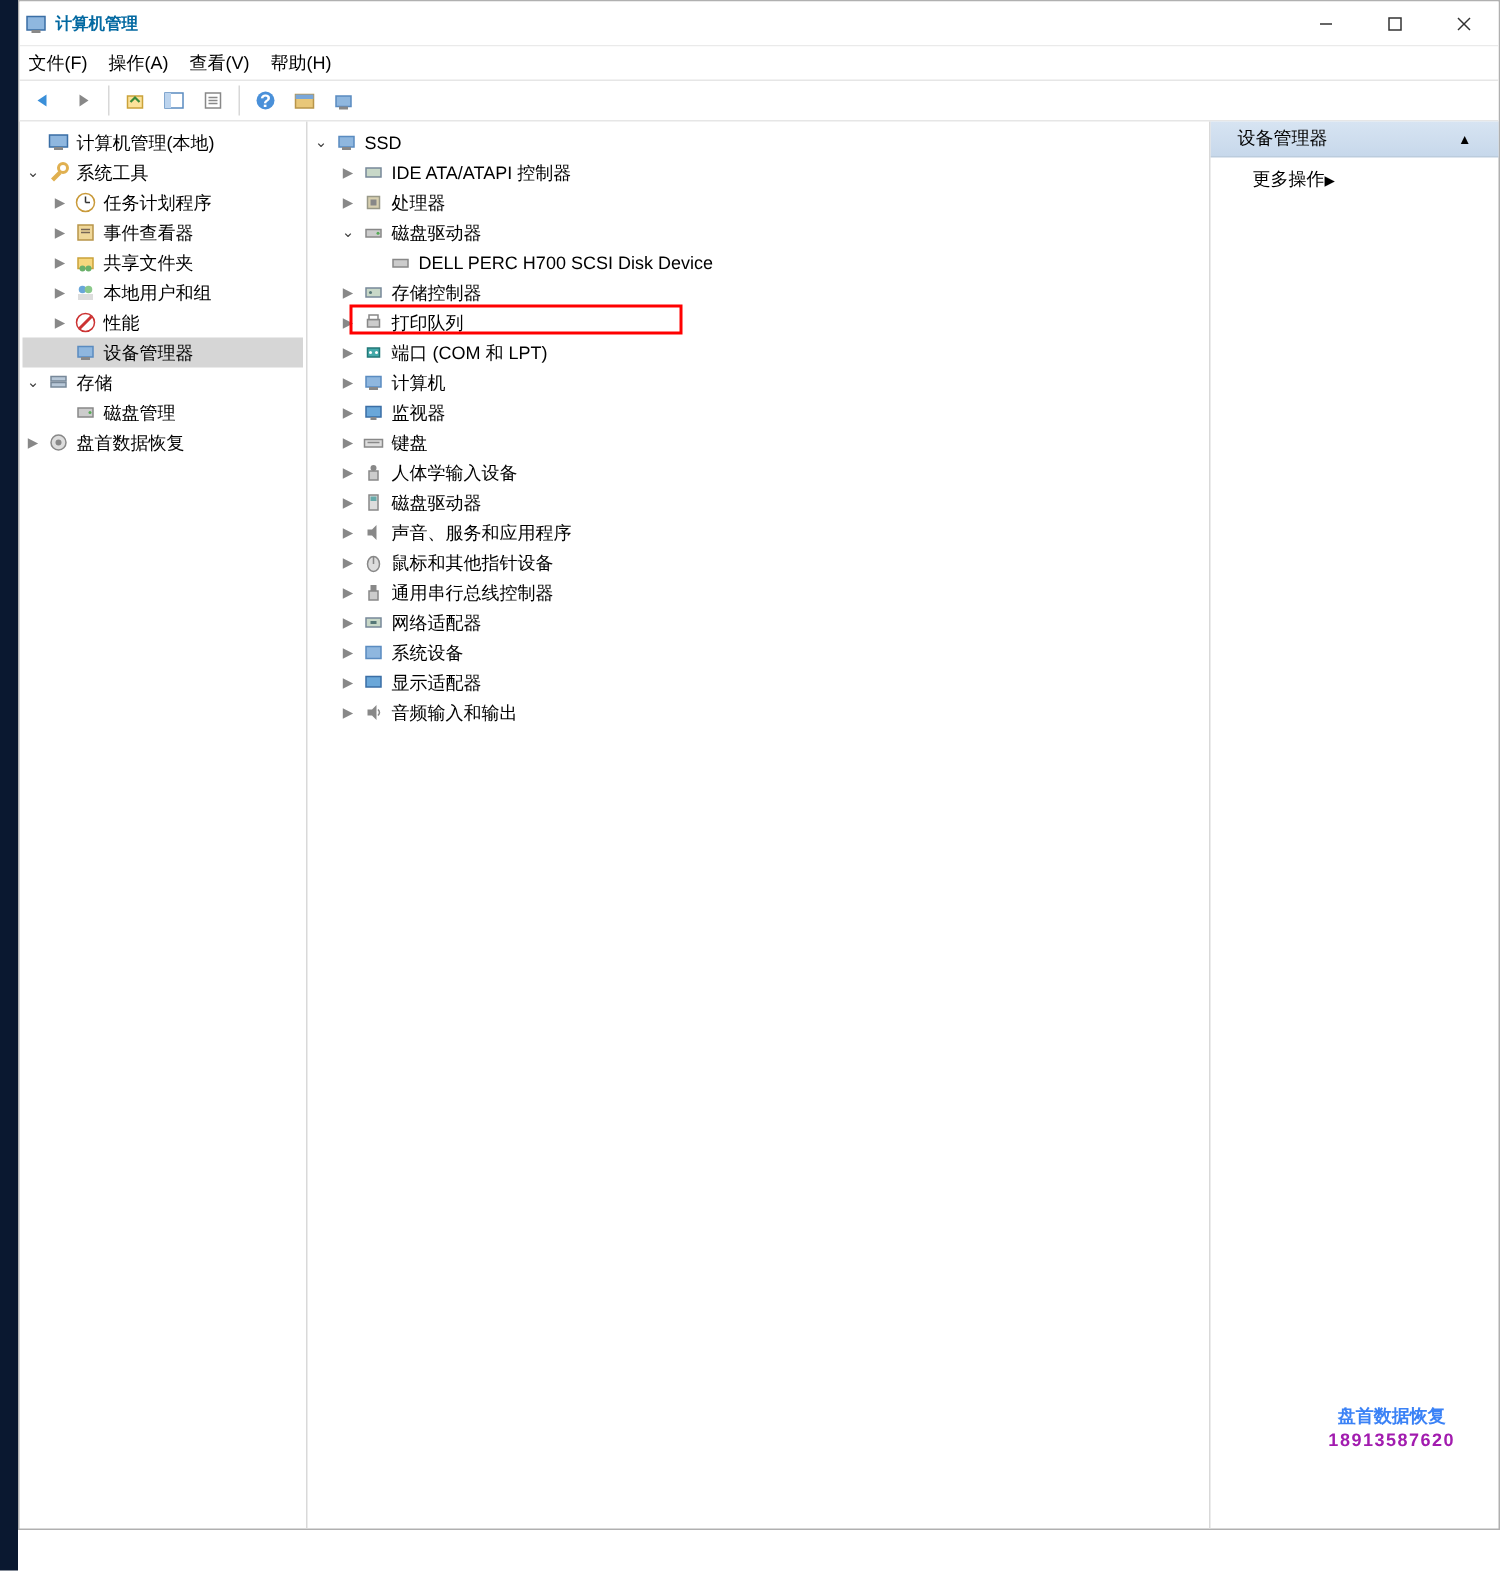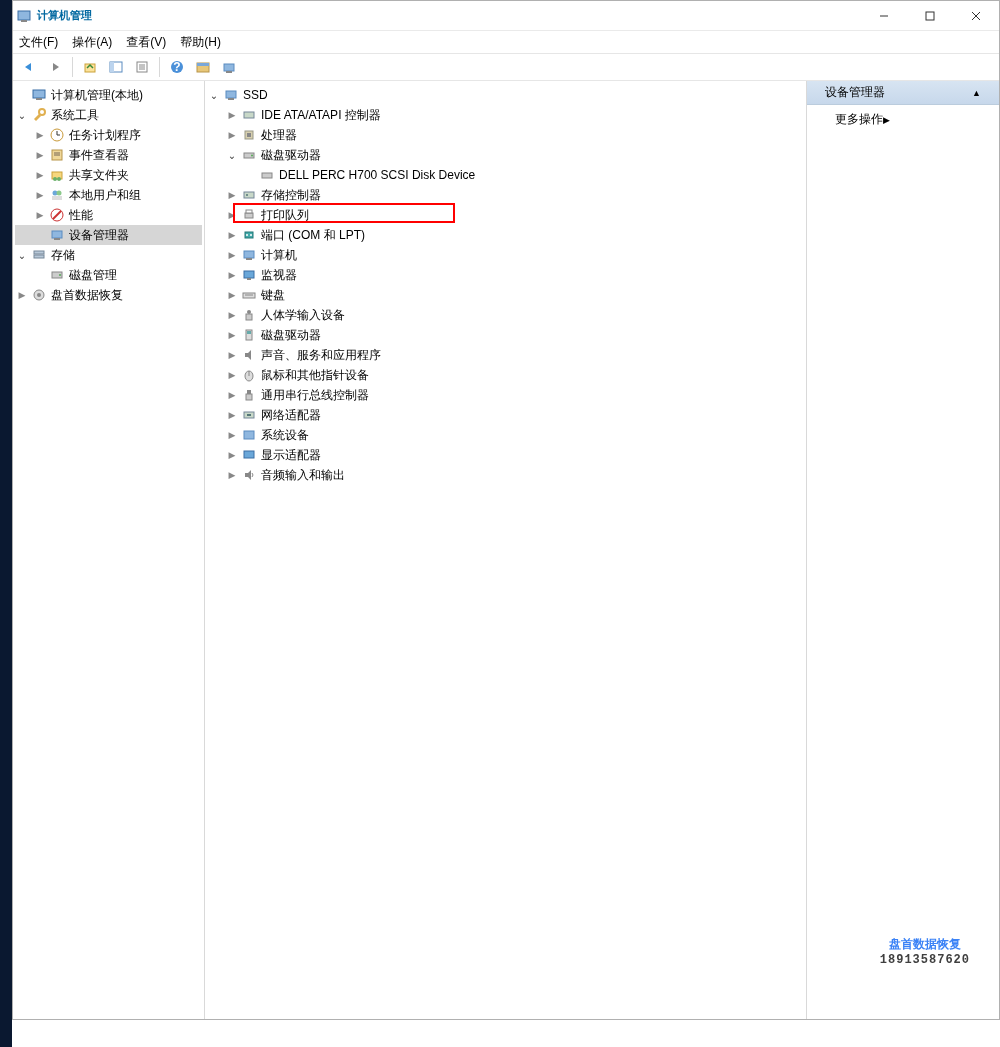--- a/index.html
+++ b/index.html
@@ -30,21 +30,21 @@
 .row.sel { background: #d6d6d6; }
 .tw { width: 14px; height: 14px; display: inline-flex; align-items: center; justify-content: center; color: #707070; font-size: 10px; margin-right: 2px; }
 .tw.open { color: #404040; }
 .ic { width: 16px; height: 16px; display: inline-flex; align-items: center; justify-content: center; margin-right: 4px; font-size: 12px; }
 .lbl { color: #000; }
 .ind { display: inline-block; }
 .w0 { width: 0px; } .w1 { width: 18px; } .w2 { width: 36px; }
 .highlight-box { position: absolute; border: 2px solid red; pointer-events: none; }
 .watermark { position: absolute; right: 30px; bottom: 80px; text-align: center; font-size: 20px; font-weight: 600; }
 .watermark .l1 { color: #3b82f6; text-shadow: 0 0 2px #fff; }
-.watermark .l2 { color: #404040; text-shadow: 0 0 2px #fff; letter-spacing: 1px; font-family: Liberation Mono, monospace; }
+.watermark .l2 { color: #a21caf; text-shadow: 0 0 2px #fff; letter-spacing: 1px; }
 
 svg { display: block; }
 .tri-r { color: #888; font-size: 9px; }
 </style>
 </head>
 <body>
 
 <div class="desktop-edge"></div>
 
 <div class="window">

